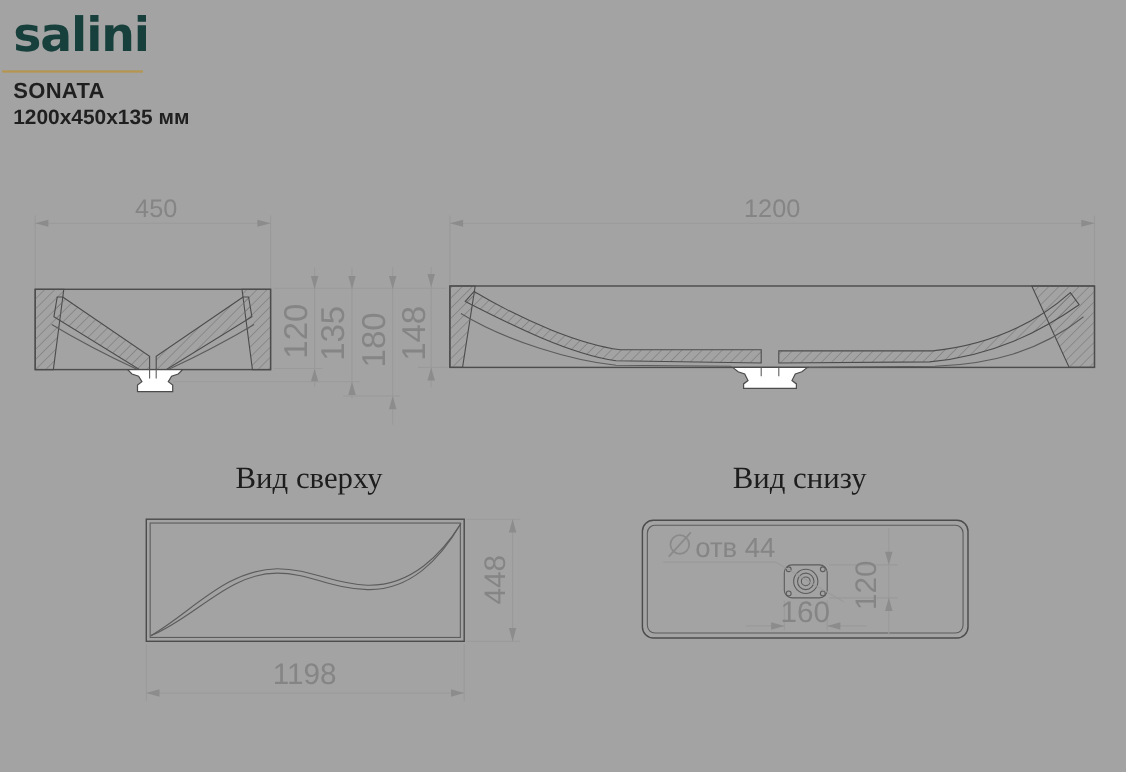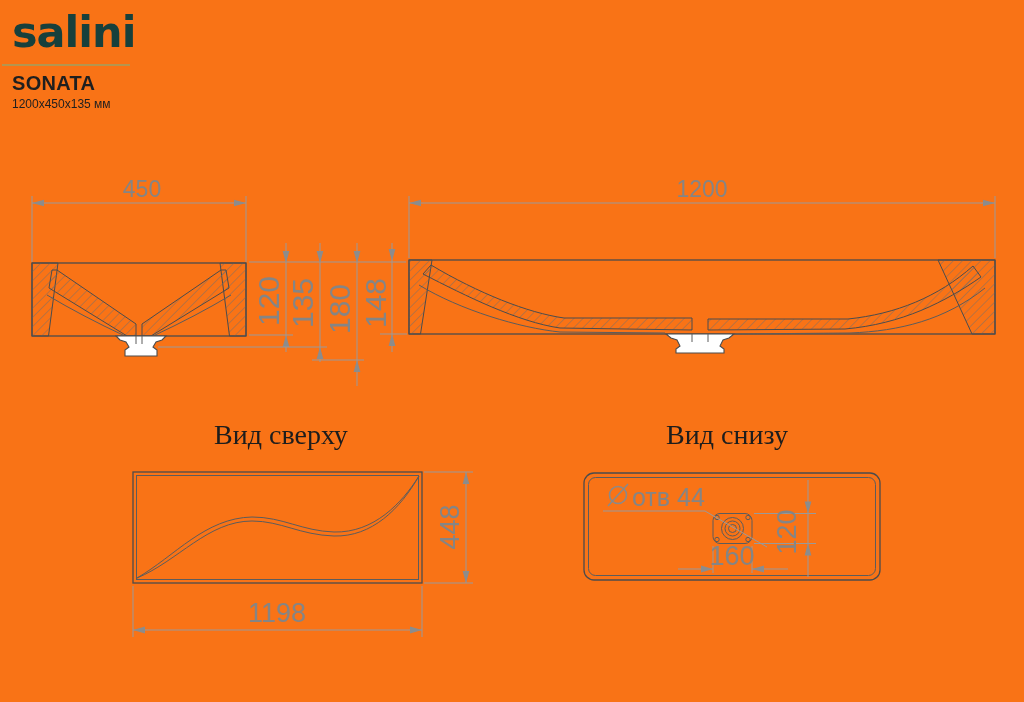--- a/index.html
+++ b/index.html
@@ -1,24 +1,24 @@
 <!DOCTYPE html>
 <html style="--c-logo: #17403c; --c-gold: #b5954f; --c-text: #1f1f1f; --c-line: #4c4c4c; --c-line2: #5c5c5c; --c-dim: #9a9a9a; --c-dim2: #8c8c8c; --c-dimtext: #858585;"><head>
 <meta charset="utf-8">
 <style>
   html,body{margin:0;padding:0;background:#fff;}
-  #stage{position:relative;width:1024px;height:702px;background:#f97316;overflow:hidden;
+  #stage{position:relative;width:1024px;height:702px;background:#a3a3a3;overflow:hidden;
          font-family:"Liberation Sans",sans-serif;}
   .header{position:absolute;left:12px;top:4px;}
   .logo{font-family:"DejaVu Sans",sans-serif;font-weight:700;font-size:43px;line-height:56px;
         letter-spacing:-1px;color:var(--c-logo,#17403c);}
   .logo-underline{position:absolute;left:-10px;top:60px;width:128px;height:2px;
         background:var(--c-gold,#b5954f);}
   .model{margin-top:12px;font-size:20px;font-weight:700;color:var(--c-text,#1f1f1f);letter-spacing:.3px;}
-  .size{margin-top:2px;font-size:12px;font-weight:400;color:var(--c-text,#1f1f1f);}
+  .size{margin-top:2px;font-size:19px;font-weight:700;color:var(--c-text,#1f1f1f);}
   svg{position:absolute;left:0;top:0;}
   .ln{stroke:var(--c-line,#4c4c4c);stroke-width:1.3;fill:none;}
   .lnt{stroke:var(--c-line2,#5c5c5c);stroke-width:1;fill:none;}
   .hatched{fill:url(#hatch);stroke:var(--c-line,#4c4c4c);stroke-width:1;}
   .boss{fill:#fff;stroke:var(--c-line,#4c4c4c);stroke-width:1.1;}
   .dim{stroke:var(--c-dim,#9a9a9a);stroke-width:1;fill:none;}
   .arr{fill:var(--c-dim2,#8c8c8c);stroke:none;}
   .dimtext{fill:var(--c-dimtext,#858585);font-family:"Liberation Sans",sans-serif;}
   .f23{font-size:23px;} .f27{font-size:27px;} .f30{font-size:30px;} .f25{font-size:25px;}
   .title{fill:#1d1d1d;font-family:"Liberation Serif",serif;font-size:28px;}

